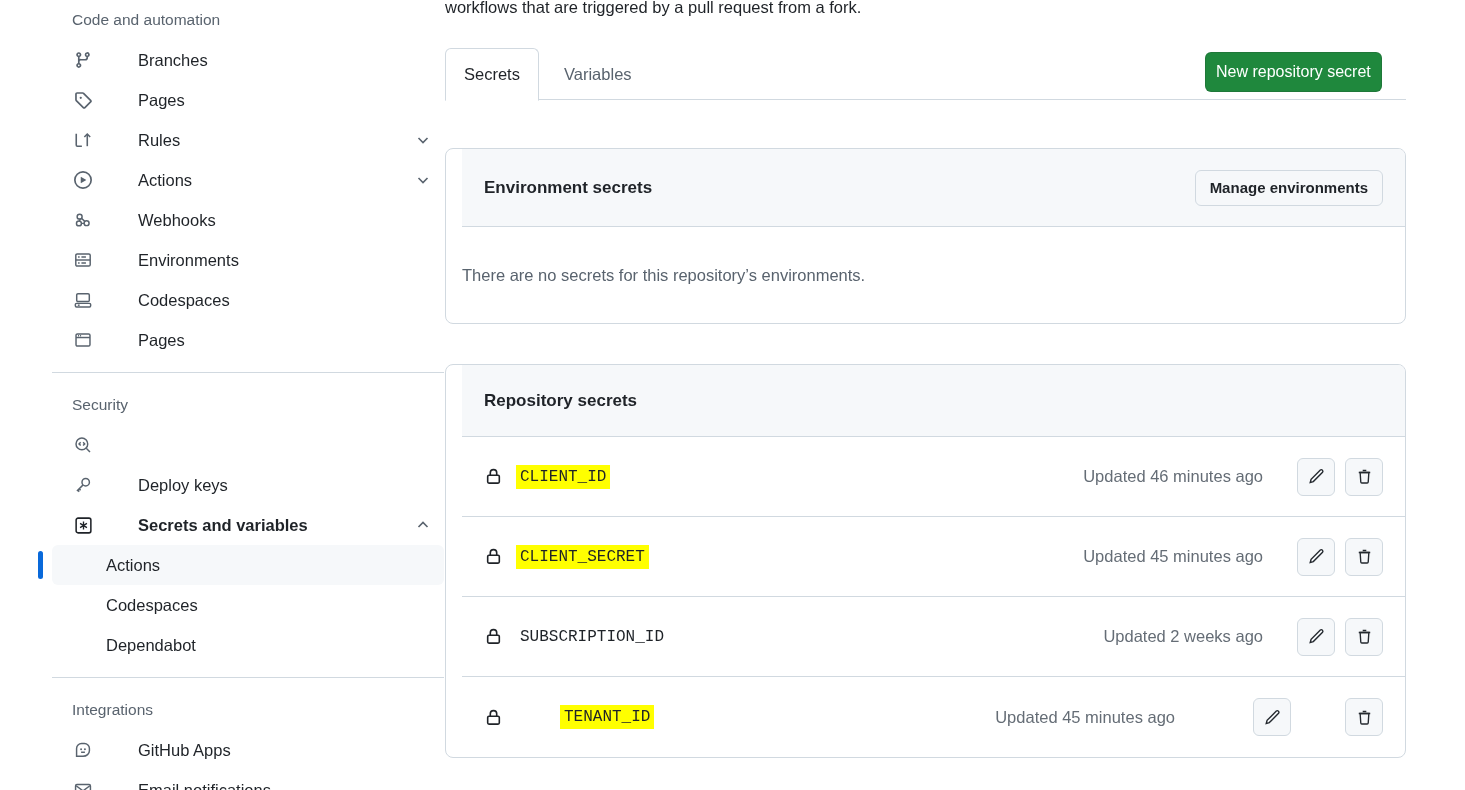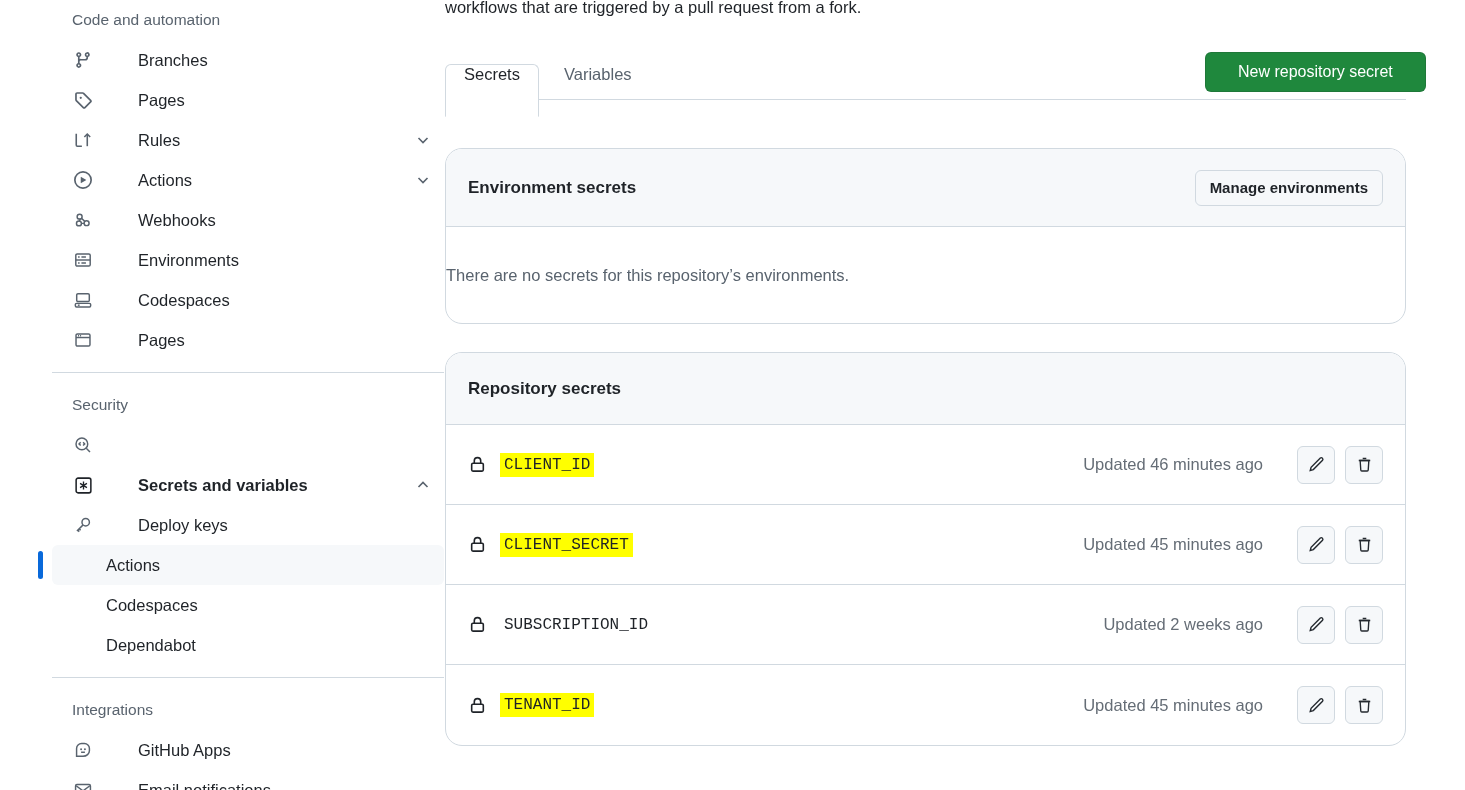--- a/index.html
+++ b/index.html
@@ -55,45 +55,45 @@
   .intro-text {
     font-size: 16.5px; color: #1f2328; line-height: 22px;
     position: absolute; left: 445px; top: -4px; width: 960px;
   }
 
   .tabbar {
     position: absolute; left: 445px; top: 48px; width: 961px; height: 52px;
     border-bottom: 1px solid #d1d9e0;
   }
   .tab {
-    position: absolute; top: 16px; height: 53px;
-    display: flex; justify-content: center;
-    font-size: 16.5px; cursor: pointer; padding: 0 18px;
+    position: absolute; top: 0; height: 53px;
+    display: flex; align-items: center; justify-content: center;
+    font-size: 16.5px; cursor: pointer; padding: 12px 18px;
   }
   .tab.active {
     left: 0;
     background: #ffffff; color: #1f2328;
     border: 1px solid #d1d9e0; border-bottom: 1px solid #ffffff;
     border-radius: 6px 6px 0 0;
   }
   .tab.inactive { left: 100px; color: #59636e; border: 1px solid transparent; }
 
   .btn-primary {
     position: absolute; left: 760px; top: 4px;
     background: #1f883d; color: #ffffff;
     border: 1px solid rgba(31,35,40,0.15); border-radius: 6px;
     font-size: 16px; font-weight: 500;
-    padding: 0 32px; height: 40px; line-height: 38px;
+    padding: 0 10px; height: 40px; line-height: 38px;
     cursor: pointer; white-space: nowrap;
   }
 
   .panel {
     position: absolute; left: 445px; width: 961px;
-    border: 1px solid #d1d9e0; border-radius: 17px;
-    background: #ffffff; overflow: hidden;
+    border: 1px solid #d1d9e0; border-radius: 8px;
+    background: #ffffff; overflow: hidden; padding-left: 16px;
   }
   .panel-header {
     background: #f6f8fa; border-bottom: 1px solid #d1d9e0;
     height: 78px; display: flex; align-items: center;
     padding: 0 22px; justify-content: space-between;
   }
   .panel-title { font-size: 17px; font-weight: 600; color: #1f2328; }
   .btn-secondary {
     background: #f6f8fa; color: #1f2328;
     border: 1px solid #d1d9e0; border-radius: 6px;
@@ -103,21 +103,21 @@
   .panel-header.plain { background: #f6f8fa; }
   .empty-row {
     height: 96px; display: flex; align-items: center; justify-content: flex-start;
     font-size: 16.5px; color: #59636e;
   }
 
   .secret-row {
     height: 80px; display: flex; align-items: center;
     padding: 0 22px; border-bottom: 1px solid #d1d9e0;
   }
-  .secret-row:last-child { border-bottom: none; }
+  .secret-row:last-child { border-bottom: none; gap: 44px; }
   .lock-ico { width: 22px; flex: 0 0 22px; display:flex; align-items:center; color: #1f2328; margin-right: 10px; }
   .secret-name {
     font-family: "Liberation Mono", monospace;
     font-size: 16px; color: #1f2328;
     padding: 3px 4px; white-space: nowrap;
   }
   .secret-name.hl { background: #ffff00; }
   .spacer { flex: 1 1 auto; }
   .updated { font-size: 16.5px; color: #656d76; margin-right: 24px; white-space: nowrap; }
   .icon-btn {
@@ -239,46 +239,46 @@
     <div class="nav-item">
       <span class="ico">
         <svg width="18" height="18" viewBox="0 0 16 16" fill="none" stroke="currentColor" stroke-width="1.3">
             <circle cx="7" cy="7" r="5.2"></circle>
             <path d="M10.9 10.9 14.2 14.2"></path>
             <path d="M5.9 5.6 4.5 7l1.4 1.4M8.1 5.6 9.5 7 8.1 8.4"></path>
           </svg>
       </span>
     </div>
 
+    <div class="nav-item">
+      <span class="ico">
+        <svg width="18" height="18" viewBox="0 0 16 16" fill="none" stroke="currentColor" stroke-width="1.3">
+            <circle cx="10.4" cy="5.5" r="3.3"></circle>
+            <path d="M8.1 7.9 2.6 13.4"></path>
+            <path d="M4.6 11.4l1.3 1.3M3.4 12.6l1.3 1.3"></path>
+          </svg>
+      </span>
+      <span class="lbl">Deploy keys</span>
+    </div>
+
     <div class="nav-item bold">
       <span class="ico">
         <svg width="19" height="19" viewBox="0 0 16 16" fill="none" stroke="currentColor" stroke-width="1.3">
             <rect x="1.8" y="1.8" width="12.4" height="12.4" rx="1.6"></rect>
             <path d="M8 4.6v6.8M5.1 6.2l5.8 3.6M10.9 6.2 5.1 9.8" stroke-width="1.15"></path>
           </svg>
       </span>
       <span class="lbl">Secrets and variables</span>
       <span class="chev">
         <svg width="16" height="16" viewBox="0 0 16 16" fill="none" stroke="currentColor" stroke-width="1.6">
             <path d="M3.5 10 8 5.5 12.5 10"></path>
           </svg>
       </span>
     </div>
 
-    <div class="nav-item">
-      <span class="ico">
-        <svg width="18" height="18" viewBox="0 0 16 16" fill="none" stroke="currentColor" stroke-width="1.3">
-            <circle cx="10.4" cy="5.5" r="3.3"></circle>
-            <path d="M8.1 7.9 2.6 13.4"></path>
-            <path d="M4.6 11.4l1.3 1.3M3.4 12.6l1.3 1.3"></path>
-          </svg>
-      </span>
-      <span class="lbl">Deploy keys</span>
-    </div>
-
     <div class="sub-item active">
       <span>Actions</span>
     </div>
     <div class="sub-item">
       <span>Codespaces</span>
     </div>
     <div class="sub-item">
       <span>Dependabot</span>
     </div>
 
@@ -322,21 +322,21 @@
   <div class="panel" style="top:148px;">
     <div class="panel-header">
       <span class="panel-title">Environment secrets</span>
       <button class="btn-secondary">Manage environments</button>
     </div>
     <div class="empty-row">
       <span>There are no secrets for this repository’s environments.</span>
     </div>
   </div>
 
-  <div class="panel" style="top:352px;">
+  <div class="panel" style="top:364px;">
     <div class="panel-header plain" style="height:72px;">
       <span class="panel-title">Repository secrets</span>
     </div>
 
     <div class="secret-row">
       <span class="lock-ico">
         <svg width="19" height="19" viewBox="0 0 16 16" fill="none" stroke="currentColor" stroke-width="1.35">
             <rect x="3.1" y="7" width="9.8" height="6.6" rx="1.1"></rect>
             <path d="M5.3 7V4.9a2.7 2.7 0 0 1 5.4 0V7"></path>
           </svg>

